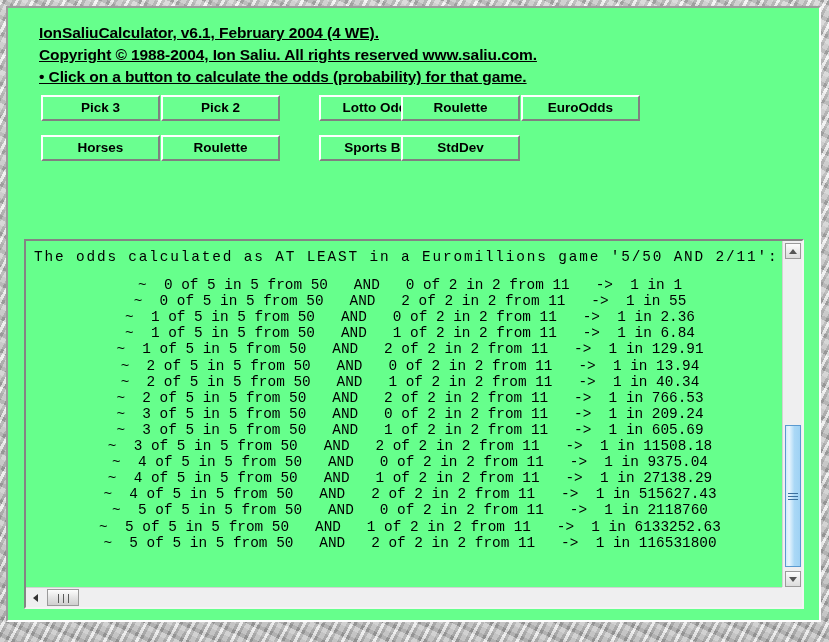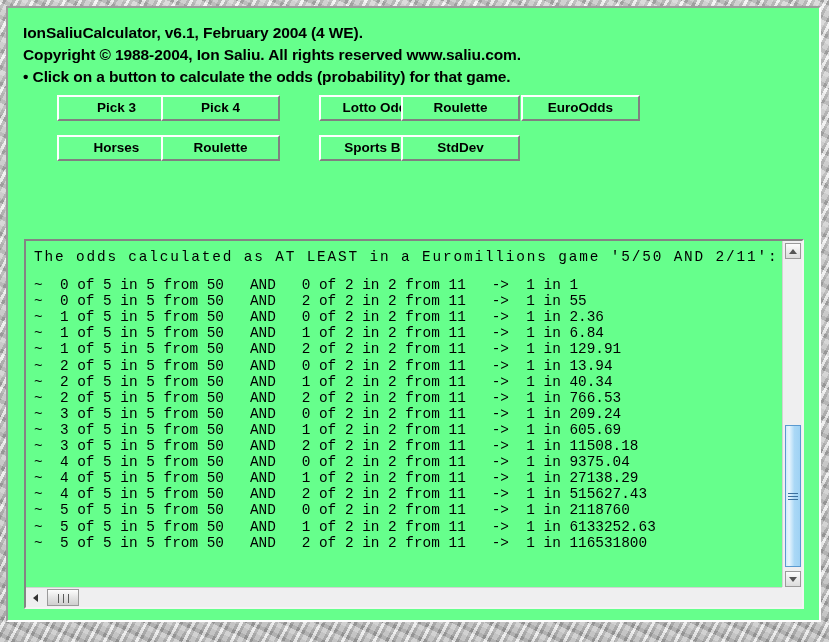--- a/index.html
+++ b/index.html
@@ -40,23 +40,24 @@
     border-left: 2px solid #9b9b9b;
     border-right: 2px solid #fdfdfd;
     border-bottom: 2px solid #fdfdfd;
     box-sizing: border-box;
     overflow: hidden;
   }
 
   
   #header-block {
     position: absolute;
-    left: 15px;
+    left: 31px;
     top: 14px;
     width: 720px;
+    text-decoration: underline;
   }
   .hdr-line {
     font-size: 15.5px;
     font-weight: bold;
     color: #000;
     line-height: 22px;
     letter-spacing: -0.1px;
     white-space: nowrap;
   }
 
@@ -87,21 +88,21 @@
     font-size: 13.5px;
     font-weight: bold;
     color: #000;
     text-align: center;
     line-height: 22px;
     padding: 0;
     cursor: default;
     white-space: nowrap;
     overflow: hidden;
   }
-  .calc-btn:nth-child(1) { left: 16px; }
+  .calc-btn:nth-child(1) { left: 0px; }
   .calc-btn:nth-child(2) { left: 120px; }
   .calc-btn:nth-child(3) { left: 246px; margin-left: 32px; }
   .calc-btn:nth-child(4) { left: 360px; }
   .calc-btn:nth-child(5) { left: 480px; }
 
   
   #output-panel {
     position: absolute;
     left: 16px;
     top: 231px;
@@ -127,20 +128,21 @@
     padding: 8px 0 0 8px;
     box-sizing: border-box;
   }
   .mono-line {
     font-family: "Liberation Mono", "DejaVu Sans Mono", monospace;
     font-size: 14.4px;
     line-height: 16.1px;
     color: #000;
     white-space: pre;
     letter-spacing: 0px;
+    text-align: center;
   }
   #title-line {
     font-family: "Liberation Mono", "DejaVu Sans Mono", monospace;
     font-size: 14.4px;
     line-height: 16.1px;
     color: #000;
     white-space: pre;
     letter-spacing: 1.85px;
     margin-bottom: 12px;
   }
@@ -262,21 +264,21 @@
   <div id="client-window">
 
     <div id="header-block">
       <div class="hdr-line">IonSaliuCalculator, v6.1, February 2004 (4 WE).</div>
       <div class="hdr-line">Copyright © 1988-2004, Ion Saliu. All rights reserved www.saliu.com.</div>
       <div class="hdr-line">• Click on a button to calculate the odds (probability) for that game.</div>
     </div>
 
     <div class="btn-row" id="btn-row-1">
       <button class="calc-btn">Pick 3</button>
-      <button class="calc-btn">Pick 4</button>
+      <button class="calc-btn">Pick 2</button>
       <button class="calc-btn">Lotto Odds</button>
       <button class="calc-btn">Roulette</button>
       <button class="calc-btn">EuroOdds</button>
     </div>
 
     <div class="btn-row" id="btn-row-2">
       <button class="calc-btn">Horses</button>
       <button class="calc-btn">Roulette</button>
       <button class="calc-btn">Sports Bet</button>
       <button class="calc-btn">StdDev</button>

